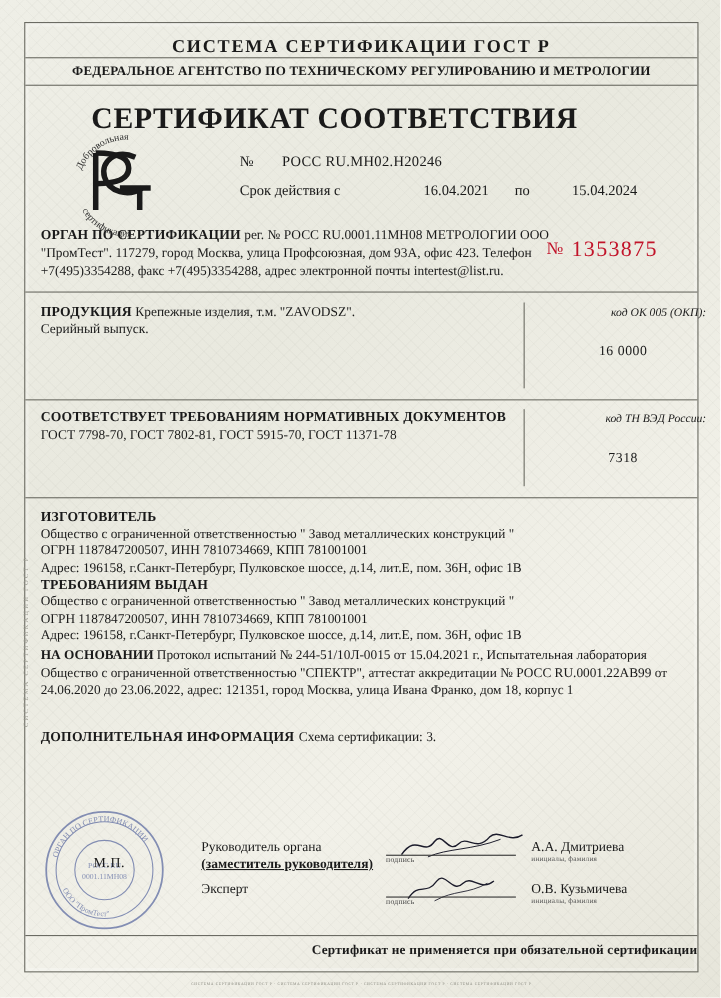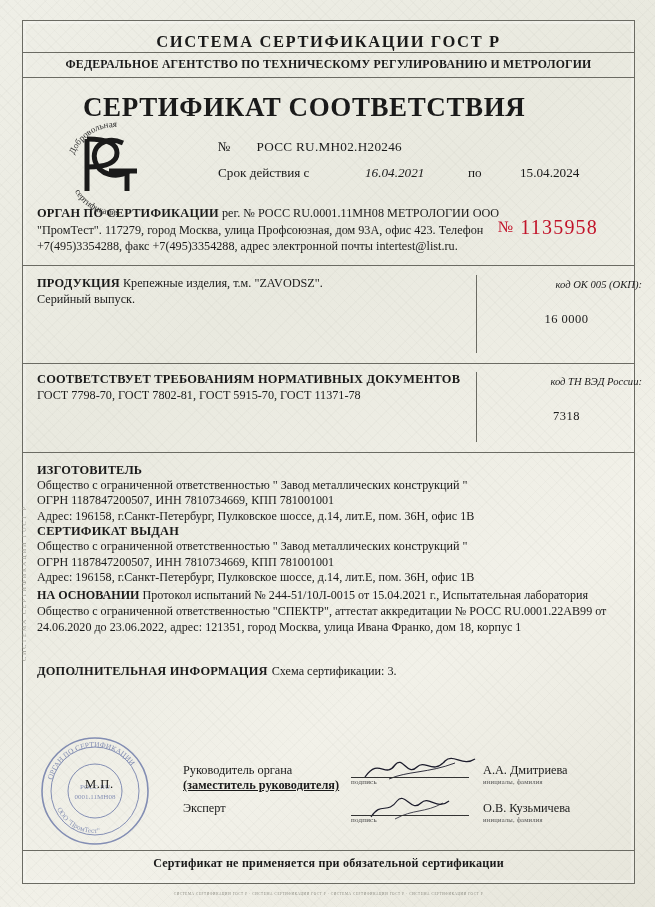--- a/index.html
+++ b/index.html
@@ -100,21 +100,21 @@
   .numrow .val { margin-left: 22px; letter-spacing: 0.3px; text-align: right; }
 
   .daterow {
     margin-top: 10px;
     margin-left: 195px;
     font-size: 13.2px;
     position: relative;
     height: 18px;
   }
   .daterow .d-lbl { position: absolute; left: 0; text-align: right; }
-  .daterow .d1 { position: absolute; left: 147px; font-style: italic; }
+  .daterow .d1 { position: absolute; left: 167px; }
   .daterow .d-po { position: absolute; left: 250px; }
   .daterow .d2 { position: absolute; left: 302px; }
 
   .serial {
     position: absolute;
     right: 36px;
     top: 195px;
     color: #c2142a;
     font-size: 20px;
     letter-spacing: 1.2px;
@@ -251,21 +251,21 @@
     left: 176px;
     top: -10px;
     width: 120px;
     height: 30px;
   }
 
   .footnote {
     position: absolute;
     left: 0; right: 0;
     bottom: 12px;
-    text-align: center;
+    text-align: right;
     font-size: 12.1px;
     font-weight: bold;
     letter-spacing: 0.2px;
   }
   .footrule {
     position: absolute;
     left: 0; right: 0;
     bottom: 32px;
     height: 1px;
     background: #6b6b63;
@@ -334,21 +334,21 @@
 
       <div class="daterow">
         <span class="d-lbl">Срок действия  с</span>
         <span class="d1">16.04.2021</span>
         <span class="d-po">по</span>
         <span class="d2">15.04.2024</span>
       </div>
 
       <div class="serial">
         <span class="hash">№</span>
-        <span>1135958</span>
+        <span>1353875</span>
       </div>
 
       <div class="sec sec-organ">
         <div class="line">
           <span class="lbl-bold">ОРГАН ПО СЕРТИФИКАЦИИ</span>
           <span>рег. № РОСС RU.0001.11МН08 МЕТРОЛОГИИ ООО</span>
         </div>
         <div class="line">"ПромТест". 117279, город Москва, улица Профсоюзная, дом 93А, офис 423. Телефон</div>
         <div class="line">+7(495)3354288, факс +7(495)3354288, адрес электронной почты intertest@list.ru.</div>
       </div>
@@ -379,21 +379,21 @@
       </div>
 
       <div class="sep"></div>
 
       <div class="sec sec-man">
         <div class="ttl">ИЗГОТОВИТЕЛЬ</div>
         <div class="ln">Общество с ограниченной ответственностью " Завод металлических конструкций "</div>
         <div class="ln">ОГРН 1187847200507, ИНН 7810734669, КПП 781001001</div>
         <div class="ln">Адрес: 196158, г.Санкт-Петербург, Пулковское шоссе, д.14, лит.Е, пом. 36Н, офис 1В</div>
 
-        <div class="ttl">СЕРТИФИКАТ ВЫДАН</div>
+        <div class="ttl">ТРЕБОВАНИЯМ ВЫДАН</div>
         <div class="ln">Общество с ограниченной ответственностью " Завод металлических конструкций "</div>
         <div class="ln">ОГРН 1187847200507, ИНН 7810734669, КПП 781001001</div>
         <div class="ln">Адрес: 196158, г.Санкт-Петербург, Пулковское шоссе, д.14, лит.Е, пом. 36Н, офис 1В</div>
 
         <div class="osn">
           <b>НА ОСНОВАНИИ</b>
           <span>Протокол испытаний № 244-51/10Л-0015 от 15.04.2021 г., Испытательная лаборатория Общество с ограниченной ответственностью "СПЕКТР", аттестат аккредитации № РОСС RU.0001.22АВ99 от 24.06.2020 до 23.06.2022, адрес: 121351, город Москва, улица Ивана Франко, дом 18, корпус 1</span>
         </div>
       </div>
 

